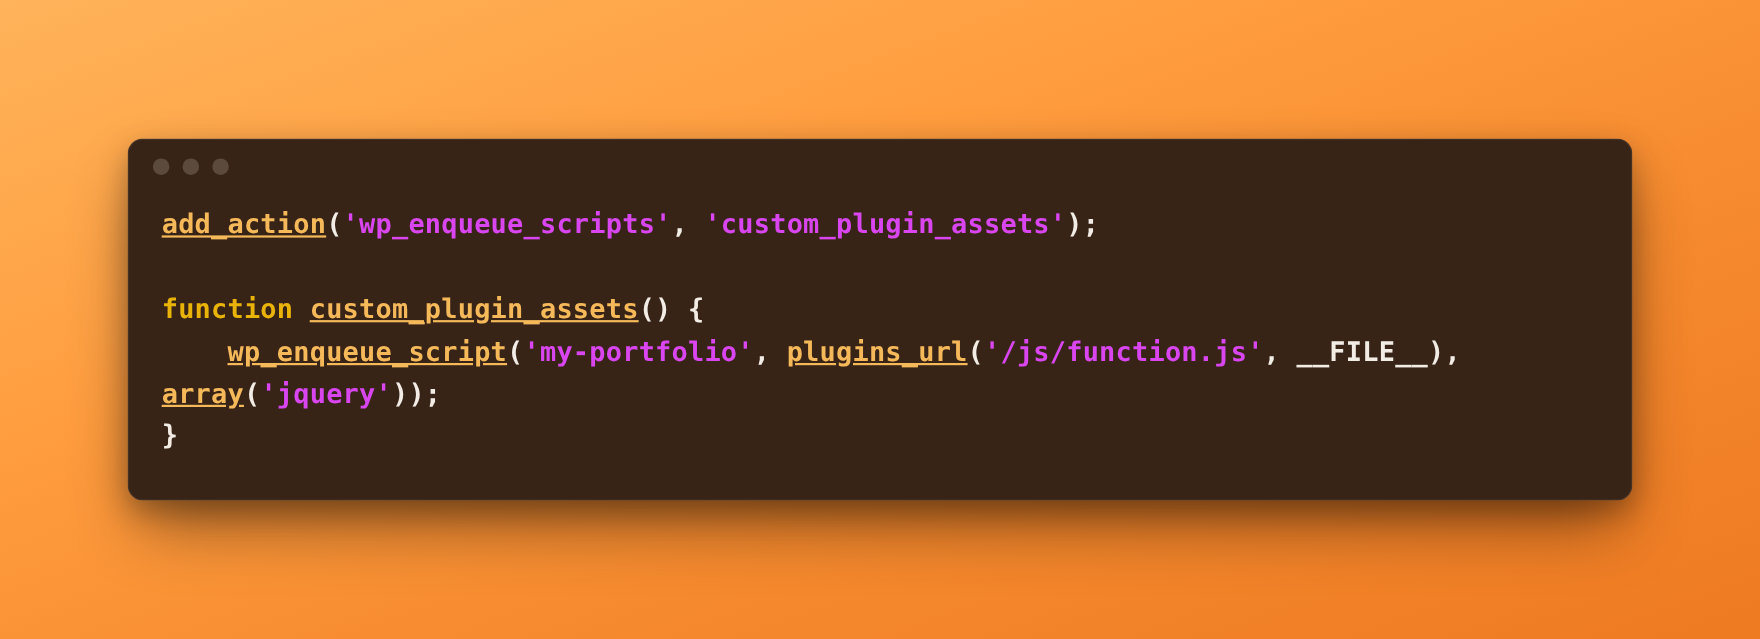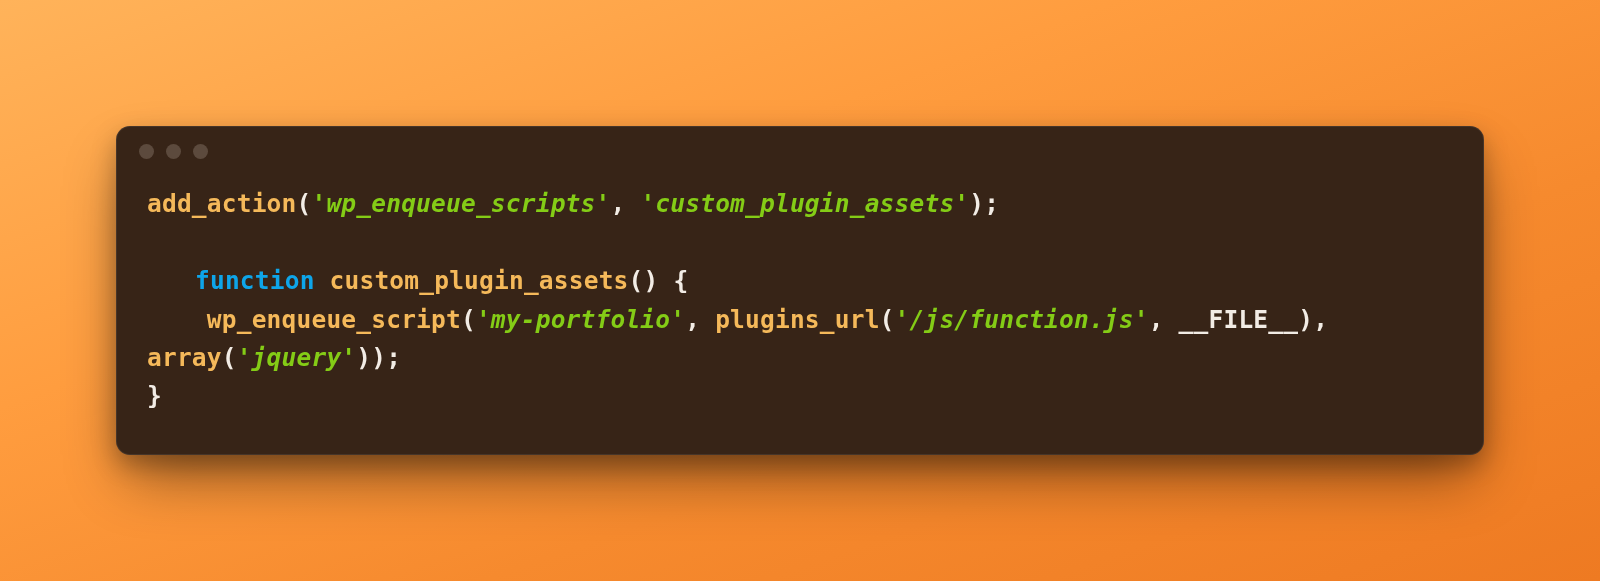--- a/index.html
+++ b/index.html
@@ -32,23 +32,23 @@
   }
   .code {
     padding: 10px 30px 38px 30px;
     font-size: 24.5px;
     line-height: 1.57;
     color: #f2ece5;
     white-space: pre-wrap;
     font-weight: 600;
     letter-spacing: 0.2px;
   }
-  .fn  { color: #f5b95a; } 
-  .str { color: #84cc16; font-style: italic; } 
-  .kw  { color: #0ea5e9; margin-left: 48px; } 
+  .fn  { color: #f5b95a; text-decoration: underline; } 
+  .str { color: #d946ef; } 
+  .kw  { color: #eab308; } 
   .pn  { color: #f2ece5; } 
 </style>
 </head>
 <body>
 
 <div class="window">
   <div class="titlebar">
     <span class="dot"></span>
     <span class="dot"></span>
     <span class="dot"></span>

